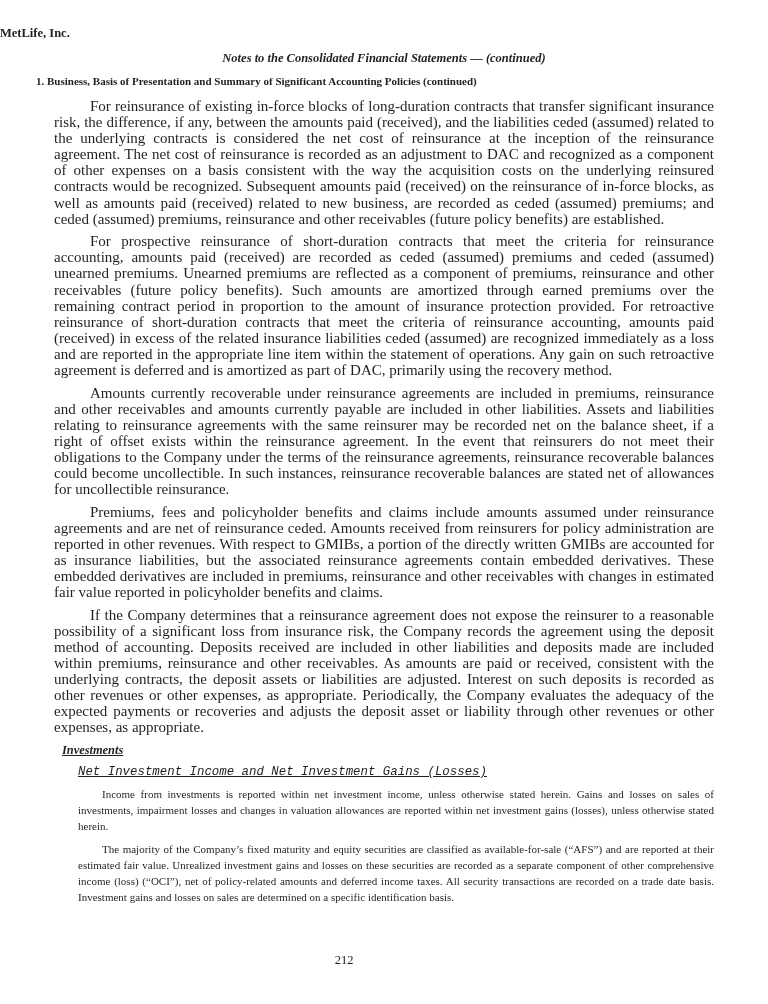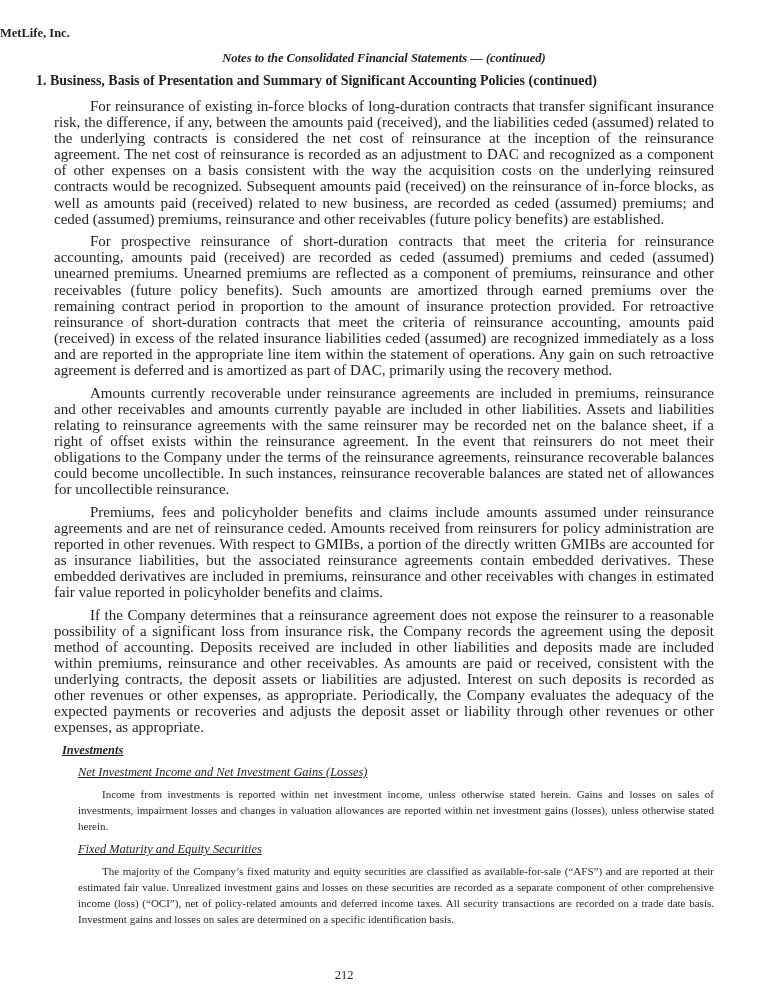--- a/index.html
+++ b/index.html
@@ -34,21 +34,21 @@
       font-weight: bold;
       font-size: 12.5px;
       line-height: 16px;
       font-style: italic;
     }
     .section-title {
       position: absolute;
       top: 73px;
       left: 36px;
       font-weight: bold;
-      font-size: 14px;
+      font-size: 11px;
       line-height: 16px;
     }
     .content {
       position: absolute;
       top: 98px;
       left: 54px;
       width: 660px;
     }
     .para {
       margin: 0 0 6.5px 0;
@@ -65,38 +65,38 @@
       font-size: 12.4px;
       line-height: 16px;
     }
     .subheading {
       margin: 0 0 6px 0;
       padding-left: 24px;
       font-style: italic;
       text-decoration: underline;
       font-size: 12.4px;
       line-height: 16px;
+      font-family: Liberation Mono, monospace;
     }
     .sub-para {
       margin: 0 0 6.5px 0;
       padding-left: 24px;
       font-size: 11px;
       line-height: 16.1px;
       text-align: justify;
       text-indent: 24px;
     }
     .page-number {
       position: absolute;
       top: 952px;
       left: 0;
       width: 688px;
       text-align: center;
       font-size: 12.5px;
       line-height: 16px;
-      margin-top: 15px;
     }
   </style>
 </head>
 <body>
 
 <div class="company">MetLife, Inc.</div>
 <div class="notes-title">Notes to the Consolidated Financial Statements — (continued)</div>
 <div class="section-title">1. Business, Basis of Presentation and Summary of Significant Accounting Policies (continued)</div>
 
 <div class="content">
@@ -104,17 +104,16 @@
   <p class="para">For prospective reinsurance of short-duration contracts that meet the criteria for reinsurance accounting, amounts paid (received) are recorded as ceded (assumed) premiums and ceded (assumed) unearned premiums. Unearned premiums are reflected as a component of premiums, reinsurance and other receivables (future policy benefits). Such amounts are amortized through earned premiums over the remaining contract period in proportion to the amount of insurance protection provided. For retroactive reinsurance of short-duration contracts that meet the criteria of reinsurance accounting, amounts paid (received) in excess of the related insurance liabilities ceded (assumed) are recognized immediately as a loss and are reported in the appropriate line item within the statement of operations. Any gain on such retroactive agreement is deferred and is amortized as part of DAC, primarily using the recovery method.</p>
   <p class="para">Amounts currently recoverable under reinsurance agreements are included in premiums, reinsurance and other receivables and amounts currently payable are included in other liabilities. Assets and liabilities relating to reinsurance agreements with the same reinsurer may be recorded net on the balance sheet, if a right of offset exists within the reinsurance agreement. In the event that reinsurers do not meet their obligations to the Company under the terms of the reinsurance agreements, reinsurance recoverable balances could become uncollectible. In such instances, reinsurance recoverable balances are stated net of allowances for uncollectible reinsurance.</p>
   <p class="para">Premiums, fees and policyholder benefits and claims include amounts assumed under reinsurance agreements and are net of reinsurance ceded. Amounts received from reinsurers for policy administration are reported in other revenues. With respect to GMIBs, a portion of the directly written GMIBs are accounted for as insurance liabilities, but the associated reinsurance agreements contain embedded derivatives. These embedded derivatives are included in premiums, reinsurance and other receivables with changes in estimated fair value reported in policyholder benefits and claims.</p>
   <p class="para">If the Company determines that a reinsurance agreement does not expose the reinsurer to a reasonable possibility of a significant loss from insurance risk, the Company records the agreement using the deposit method of accounting. Deposits received are included in other liabilities and deposits made are included within premiums, reinsurance and other receivables. As amounts are paid or received, consistent with the underlying contracts, the deposit assets or liabilities are adjusted. Interest on such deposits is recorded as other revenues or other expenses, as appropriate. Periodically, the Company evaluates the adequacy of the expected payments or recoveries and adjusts the deposit asset or liability through other revenues or other expenses, as appropriate.</p>
 
   <div class="heading-investments">Investments</div>
 
   <div class="subheading">Net Investment Income and Net Investment Gains (Losses)</div>
   <p class="sub-para">Income from investments is reported within net investment income, unless otherwise stated herein. Gains and losses on sales of investments, impairment losses and changes in valuation allowances are reported within net investment gains (losses), unless otherwise stated herein.</p>
 
-  <div class="subheading">Fixed Maturity and Equity Securities</div>
   <p class="sub-para">The majority of the Company’s fixed maturity and equity securities are classified as available-for-sale (“AFS”) and are reported at their estimated fair value. Unrealized investment gains and losses on these securities are recorded as a separate component of other comprehensive income (loss) (“OCI”), net of policy-related amounts and deferred income taxes. All security transactions are recorded on a trade date basis. Investment gains and losses on sales are determined on a specific identification basis.</p>
 </div>
 
 <div class="page-number">212</div>
 
 </body></html>

